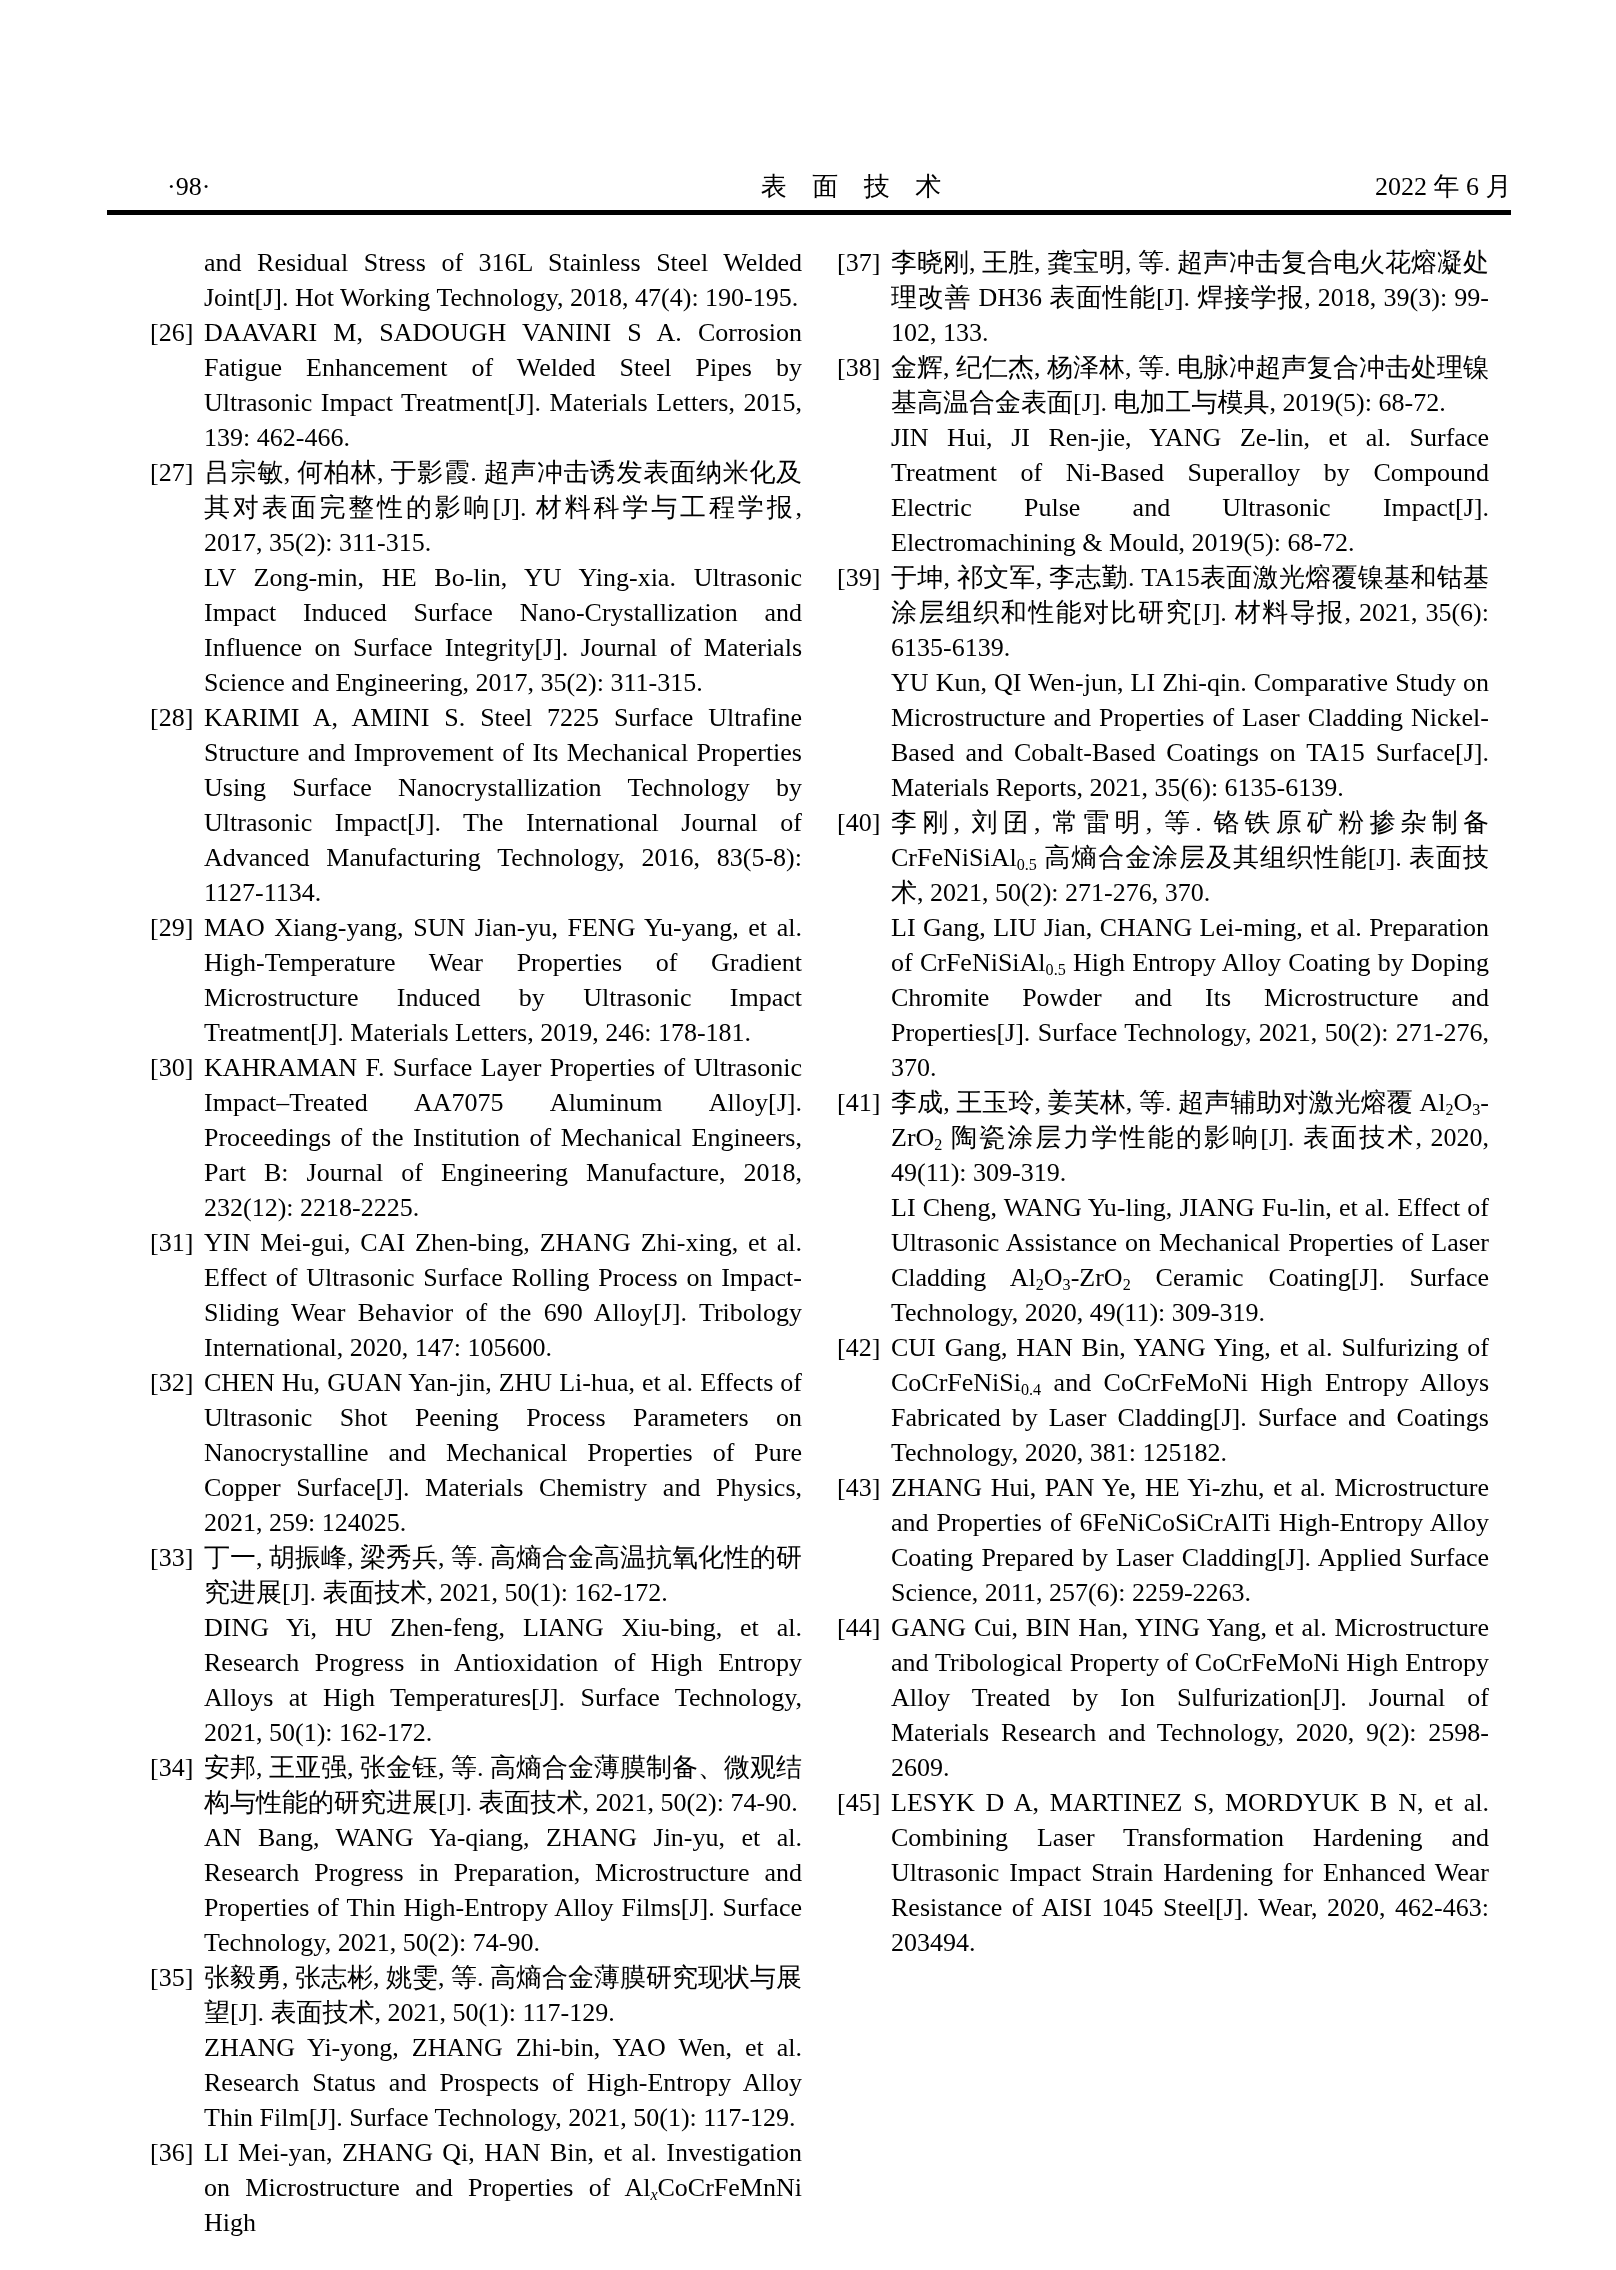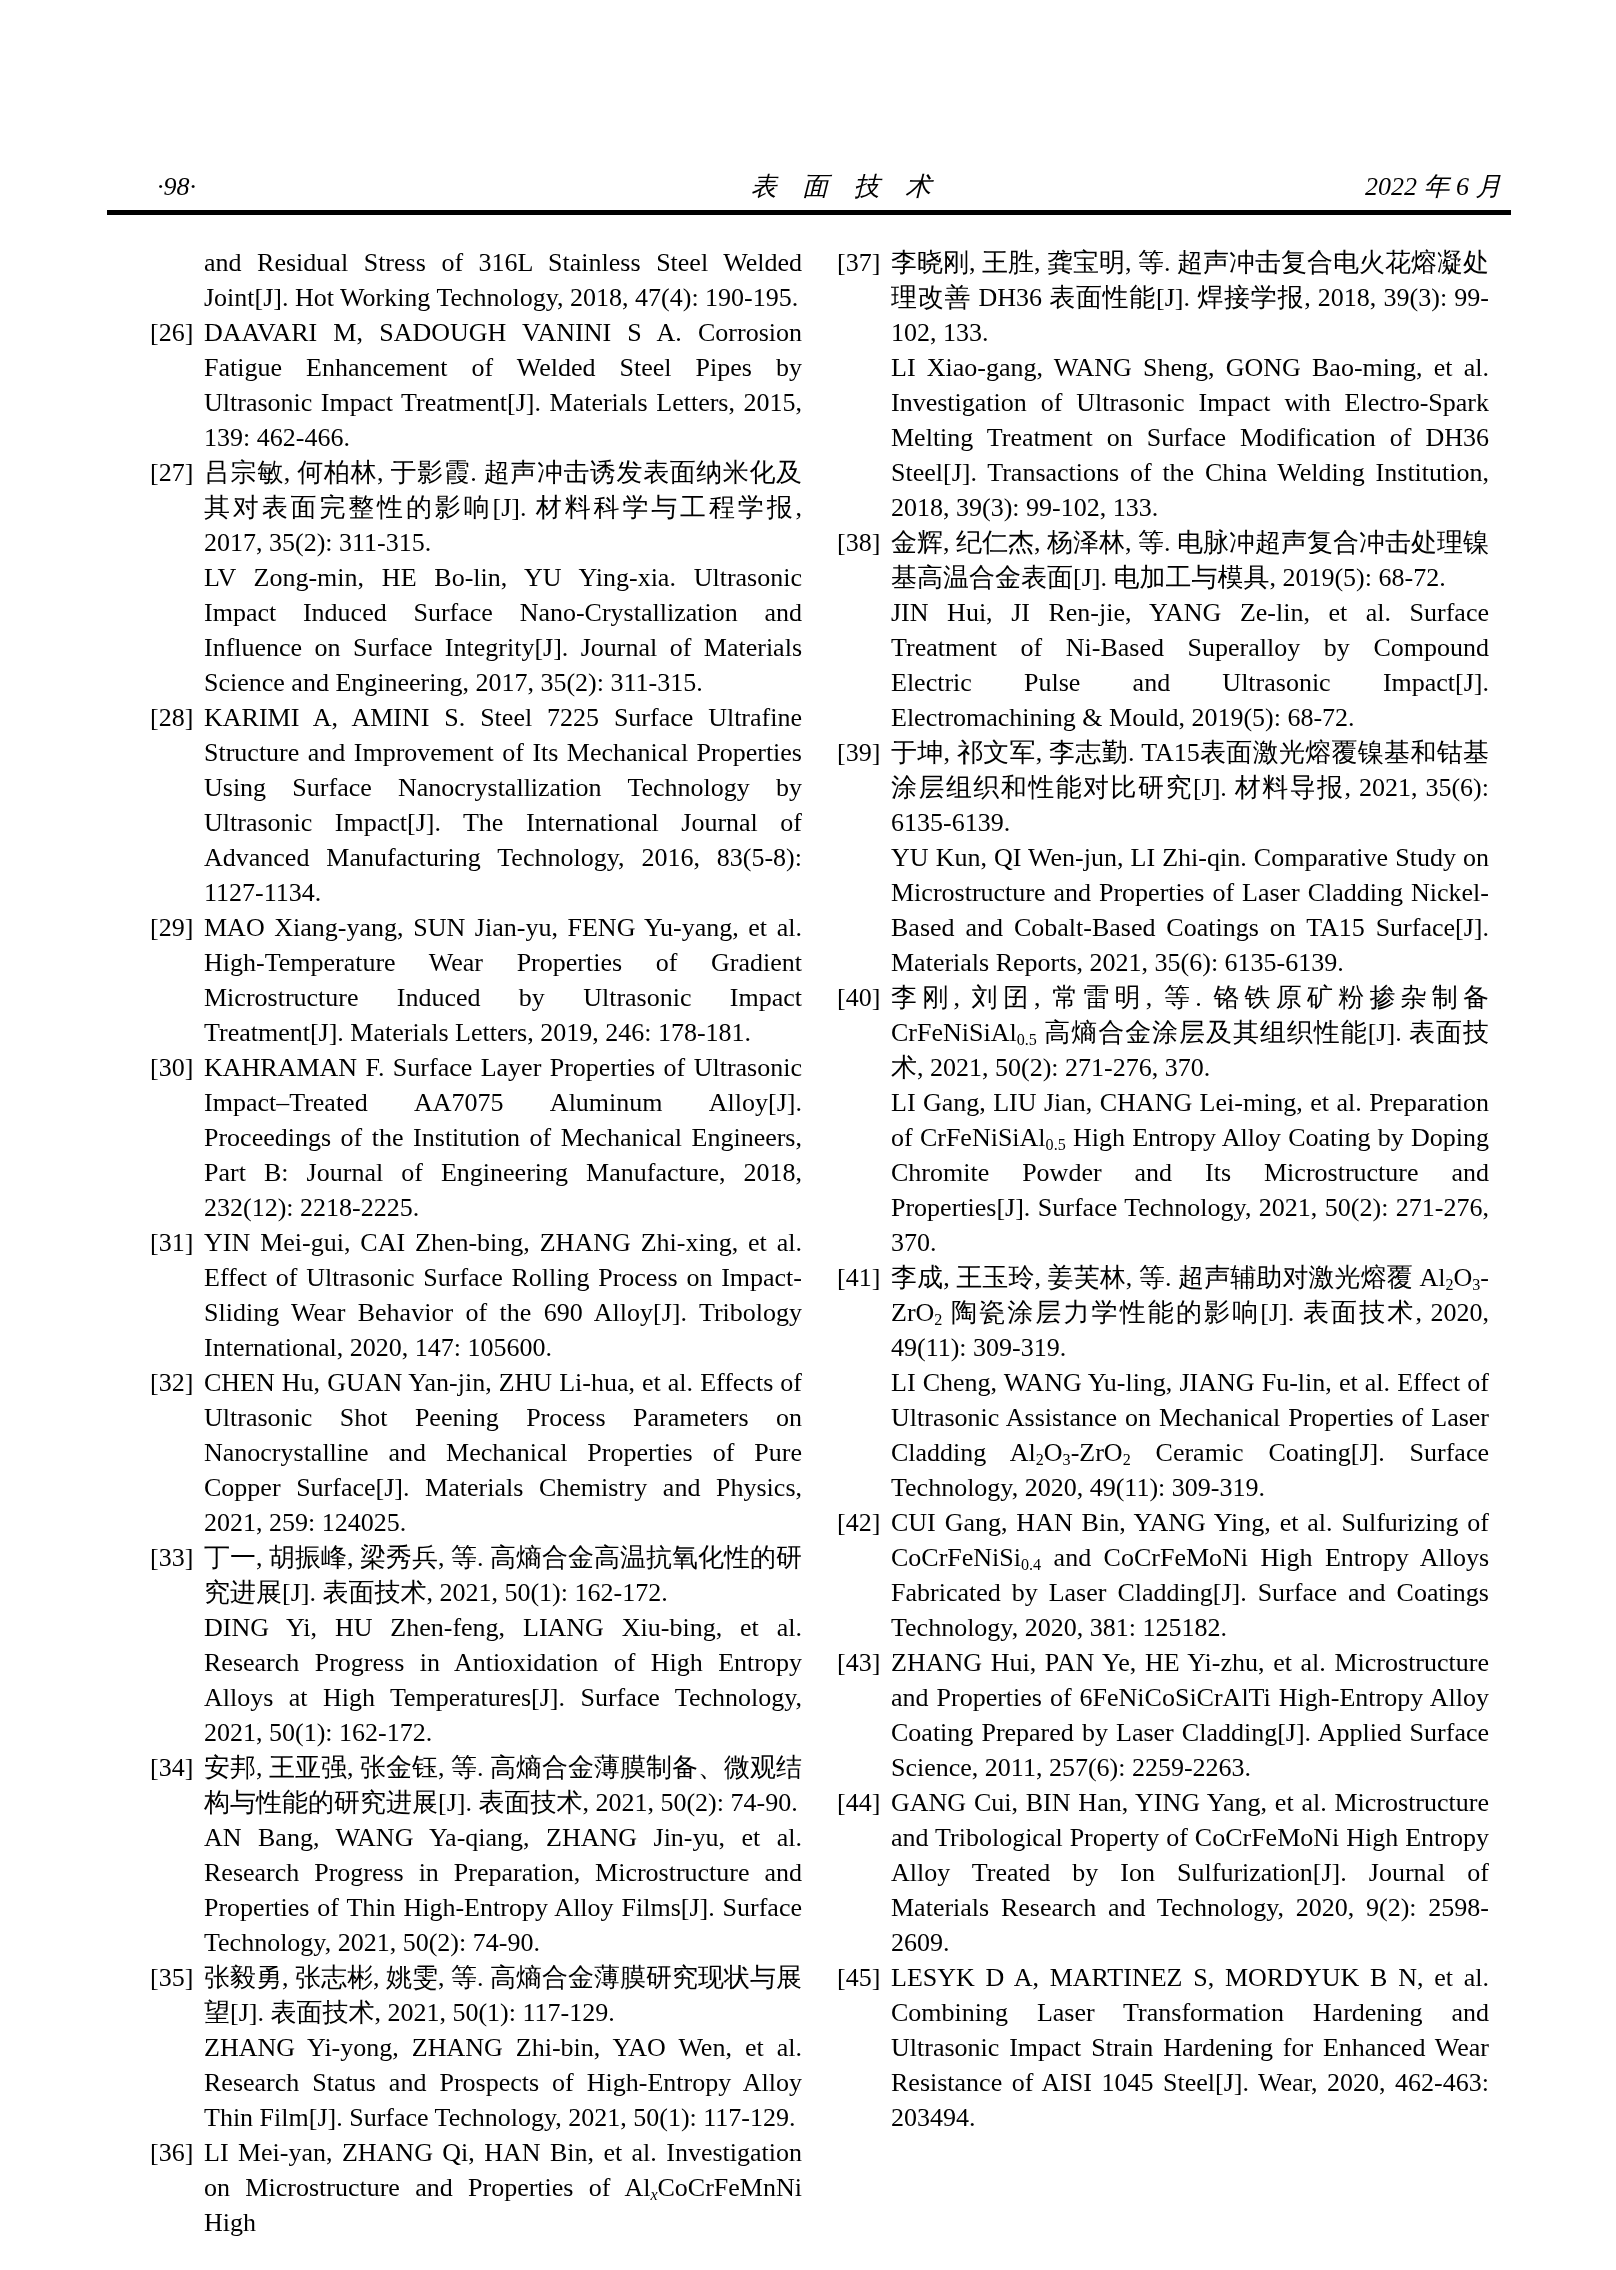--- a/index.html
+++ b/index.html
@@ -4,21 +4,21 @@
 <style>
   html, body { margin: 0; padding: 0; }
   body {
     width: 1617px; height: 2270px;
     background: #ffffff; color: #000000;
     font-family: "Liberation Serif", "DejaVu Serif", serif;
   }
   .page { position: relative; width: 1617px; height: 2270px; overflow: hidden; background: #ffffff; }
 
   
-  .hdr { position: absolute; top: 167px; left: 107px; width: 1404px; height: 40px; line-height: 40px; font-size: 26px; font-style: italic; }
+  .hdr { position: absolute; top: 167px; left: 117px; width: 1404px; height: 40px; line-height: 40px; font-size: 26px; }
   .pnum { position: absolute; left: 50px; top: 0; }
   .jtitle { position: absolute; left: 50%; transform: translateX(-50%); top: 0; word-spacing: 19px; margin-left: 32px; }
   .idate { position: absolute; right: 9.5px; top: 0; }
   .rule { position: absolute; top: 210px; left: 107px; width: 1404px; height: 4.8px; background: #000000; }
 
   
   .columns { position: absolute; top: 245px; left: 150px; display: flex; gap: 35px; }
   .col { width: 652px; }
   .ref { display: flex; }
   .refnum { flex: none; width: 54px; font-size: 26px; line-height: 35px; }
@@ -116,21 +116,20 @@
           <div class="reftext">
             <p>LI Mei-yan, ZHANG Qi, HAN Bin, et al. Investigation on Microstructure and Properties of Al<sub><i>x</i></sub>CoCrFeMnNi High</p>
           </div>
         </div>
       </div>
     <div class="col">
         <div class="ref">
           <span class="refnum">[37]</span>
           <div class="reftext">
             <p>李晓刚, 王胜, 龚宝明, 等. 超声冲击复合电火花熔凝处理改善 DH36 表面性能[J]. 焊接学报, 2018, 39(3): 99-102, 133.</p>
-            <p>LI Xiao-gang, WANG Sheng, GONG Bao-ming, et al. Investigation of Ultrasonic Impact with Electro-Spark Melting Treatment on Surface Modification of DH36 Steel[J]. Transactions of the China Welding Institution, 2018, 39(3): 99-102, 133.</p>
           </div>
         </div>
         <div class="ref">
           <span class="refnum">[38]</span>
           <div class="reftext">
             <p>金辉, 纪仁杰, 杨泽林, 等. 电脉冲超声复合冲击处理镍基高温合金表面[J]. 电加工与模具, 2019(5): 68-72.</p>
             <p>JIN Hui, JI Ren-jie, YANG Ze-lin, et al. Surface Treatment of Ni-Based Superalloy by Compound Electric Pulse and Ultrasonic Impact[J]. Electromachining &amp; Mould, 2019(5): 68-72.</p>
           </div>
         </div>
         <div class="ref">

